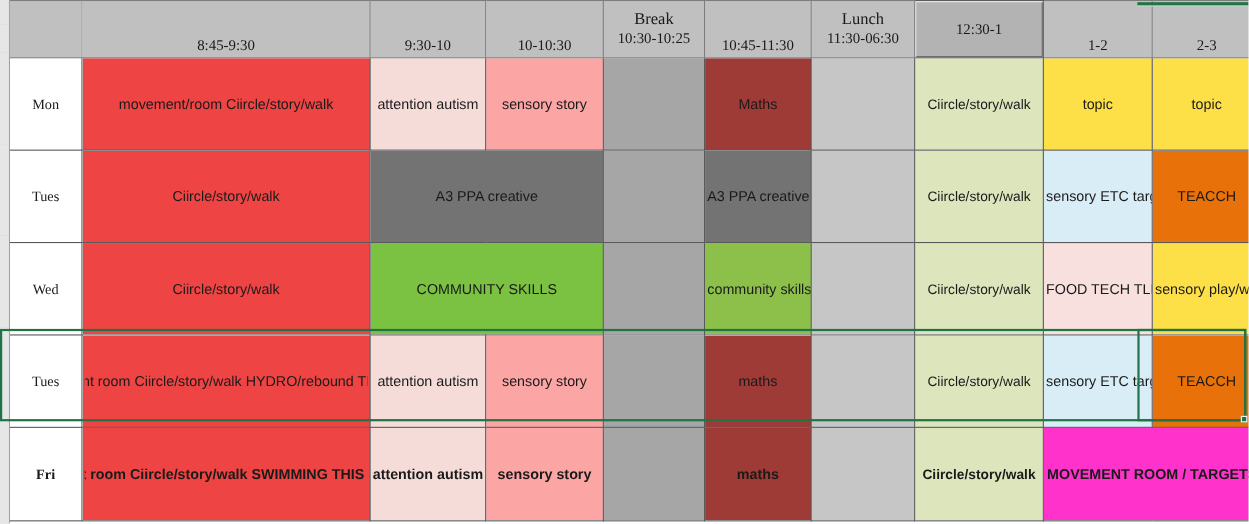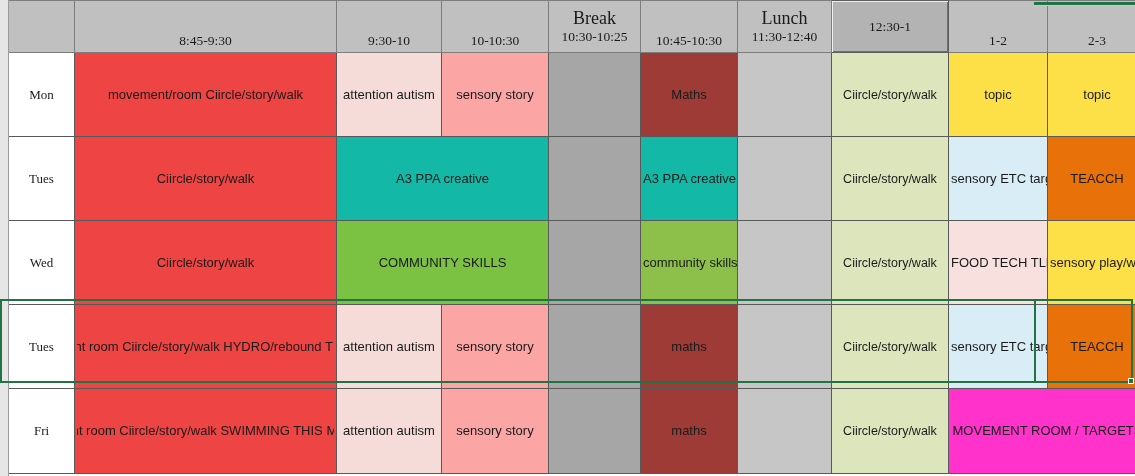--- a/index.html
+++ b/index.html
@@ -41,56 +41,56 @@
   tr.hdr td{
     background:#c0c0c0;
     height:48px;
     font-size:13.5px;
     font-family:"Liberation Serif","DejaVu Serif",serif;
     border:1px solid #7d7d7d;
     vertical-align:bottom;
     padding-bottom:3px;
   }
   tr.hdr td.two-line{vertical-align:middle;padding-bottom:0;}
-  tr.hdr td .l1{display:block;font-size:18px;}
+  tr.hdr td .l1{display:block;font-size:15px;}
   tr.hdr td .l2{display:block;font-size:13.5px;}
   tr.hdr td.corner{background:#c0c0c0;border-left:none;}
 
   
   td.active-hdr{
     background:#b3b3b3 !important;
     box-shadow:inset 1px 1px 0 #f0f0f0, inset -1px -1px 0 #6e6e6e;
     border:1px solid #5c5c5c !important;
     font-size:12.5px !important;
     vertical-align:middle !important;
     padding-bottom:0 !important;
   }
 
   
   tr.body td{height:83px;}
-  tr.body:last-child td{height:84px;}
+  tr.body:last-child td{height:84px;font-weight:bold;}
 
   td.daycell{
     background:#ffffff;
     font-family:"Liberation Serif","DejaVu Serif",serif;
     font-size:19px;
     color:#111;
     border-left:1px solid #8a8a8a;
   }
 
   
   .f-green   {background:#ef4444;}
   .f-pink    {background:#f5dcd9;}
   .f-pink2   {background:#f7e0dd;}
   .f-orange  {background:#fca5a5;}
   .f-grey    {background:#a6a6a6;}
   .f-grey2   {background:#c6c6c6;}
   .f-darkred {background:#9e3b36;color:#fff;}
   .f-blue    {background:#fde047;}
-  .f-yellow  {background:#14b8a6;}
+  .f-yellow  {background:#737373;}
   .f-lgreen  {background:#7bc142;}
   .f-mgreen  {background:#8cc04a;}
   .f-lblue   {background:#d9edf7;}
   .f-orange2 {background:#e8710a;}
   .f-magenta {background:#ff33cc;}
   .f-paleyellow{background:#dde5bd;}
   .t-amber{color:#c8761a;}
   .t-purple{color:#55506b;}
 
   .wrap{white-space:normal;}
@@ -171,26 +171,26 @@
       <td>
         <span class="l2">10-10:30</span>
       </td>
 
       <td class="two-line">
         <span class="l1">Break</span>
         <span class="l2">10:30-10:25</span>
       </td>
 
       <td>
-        <span class="l2">10:45-10:30</span>
+        <span class="l2">10:45-11:30</span>
       </td>
 
       <td class="two-line">
         <span class="l1">Lunch</span>
-        <span class="l2">11:30-12:40</span>
+        <span class="l2">11:30-06:30</span>
       </td>
 
       <td class="active-hdr">
         <span class="l2">12:30-1</span>
       </td>
 
       <td>
         <span class="l2">1-2</span>
       </td>
 

